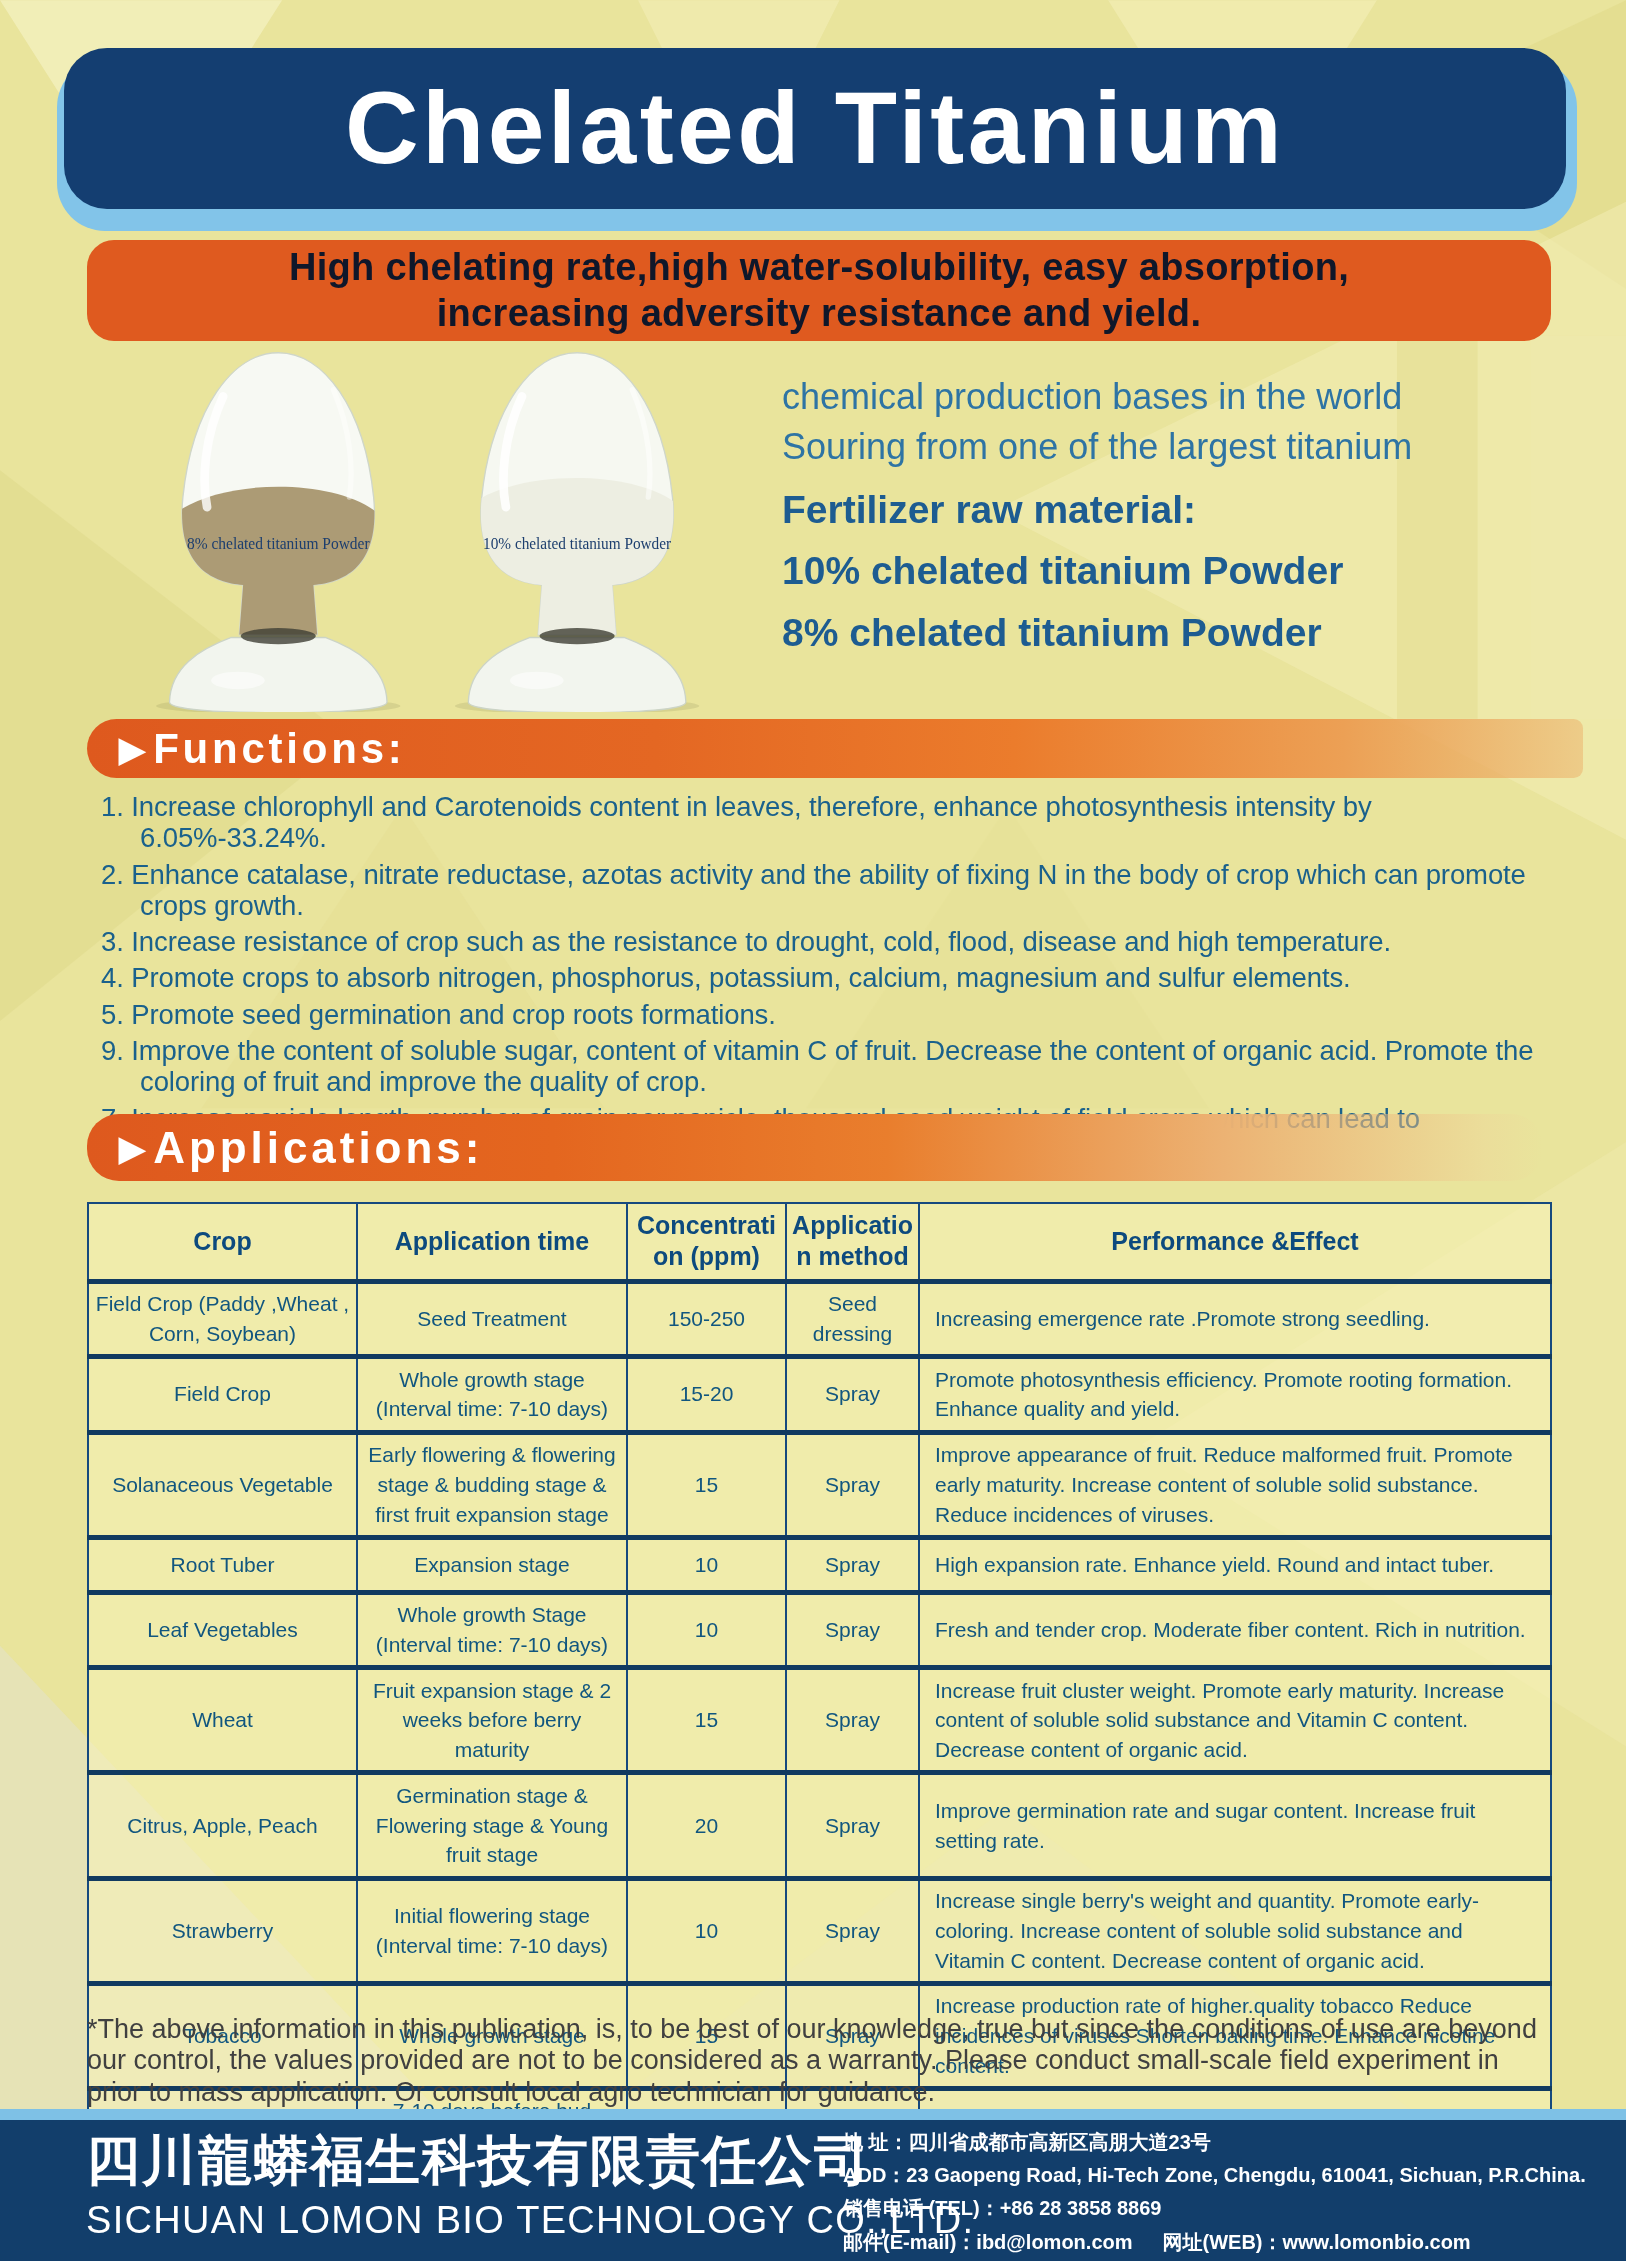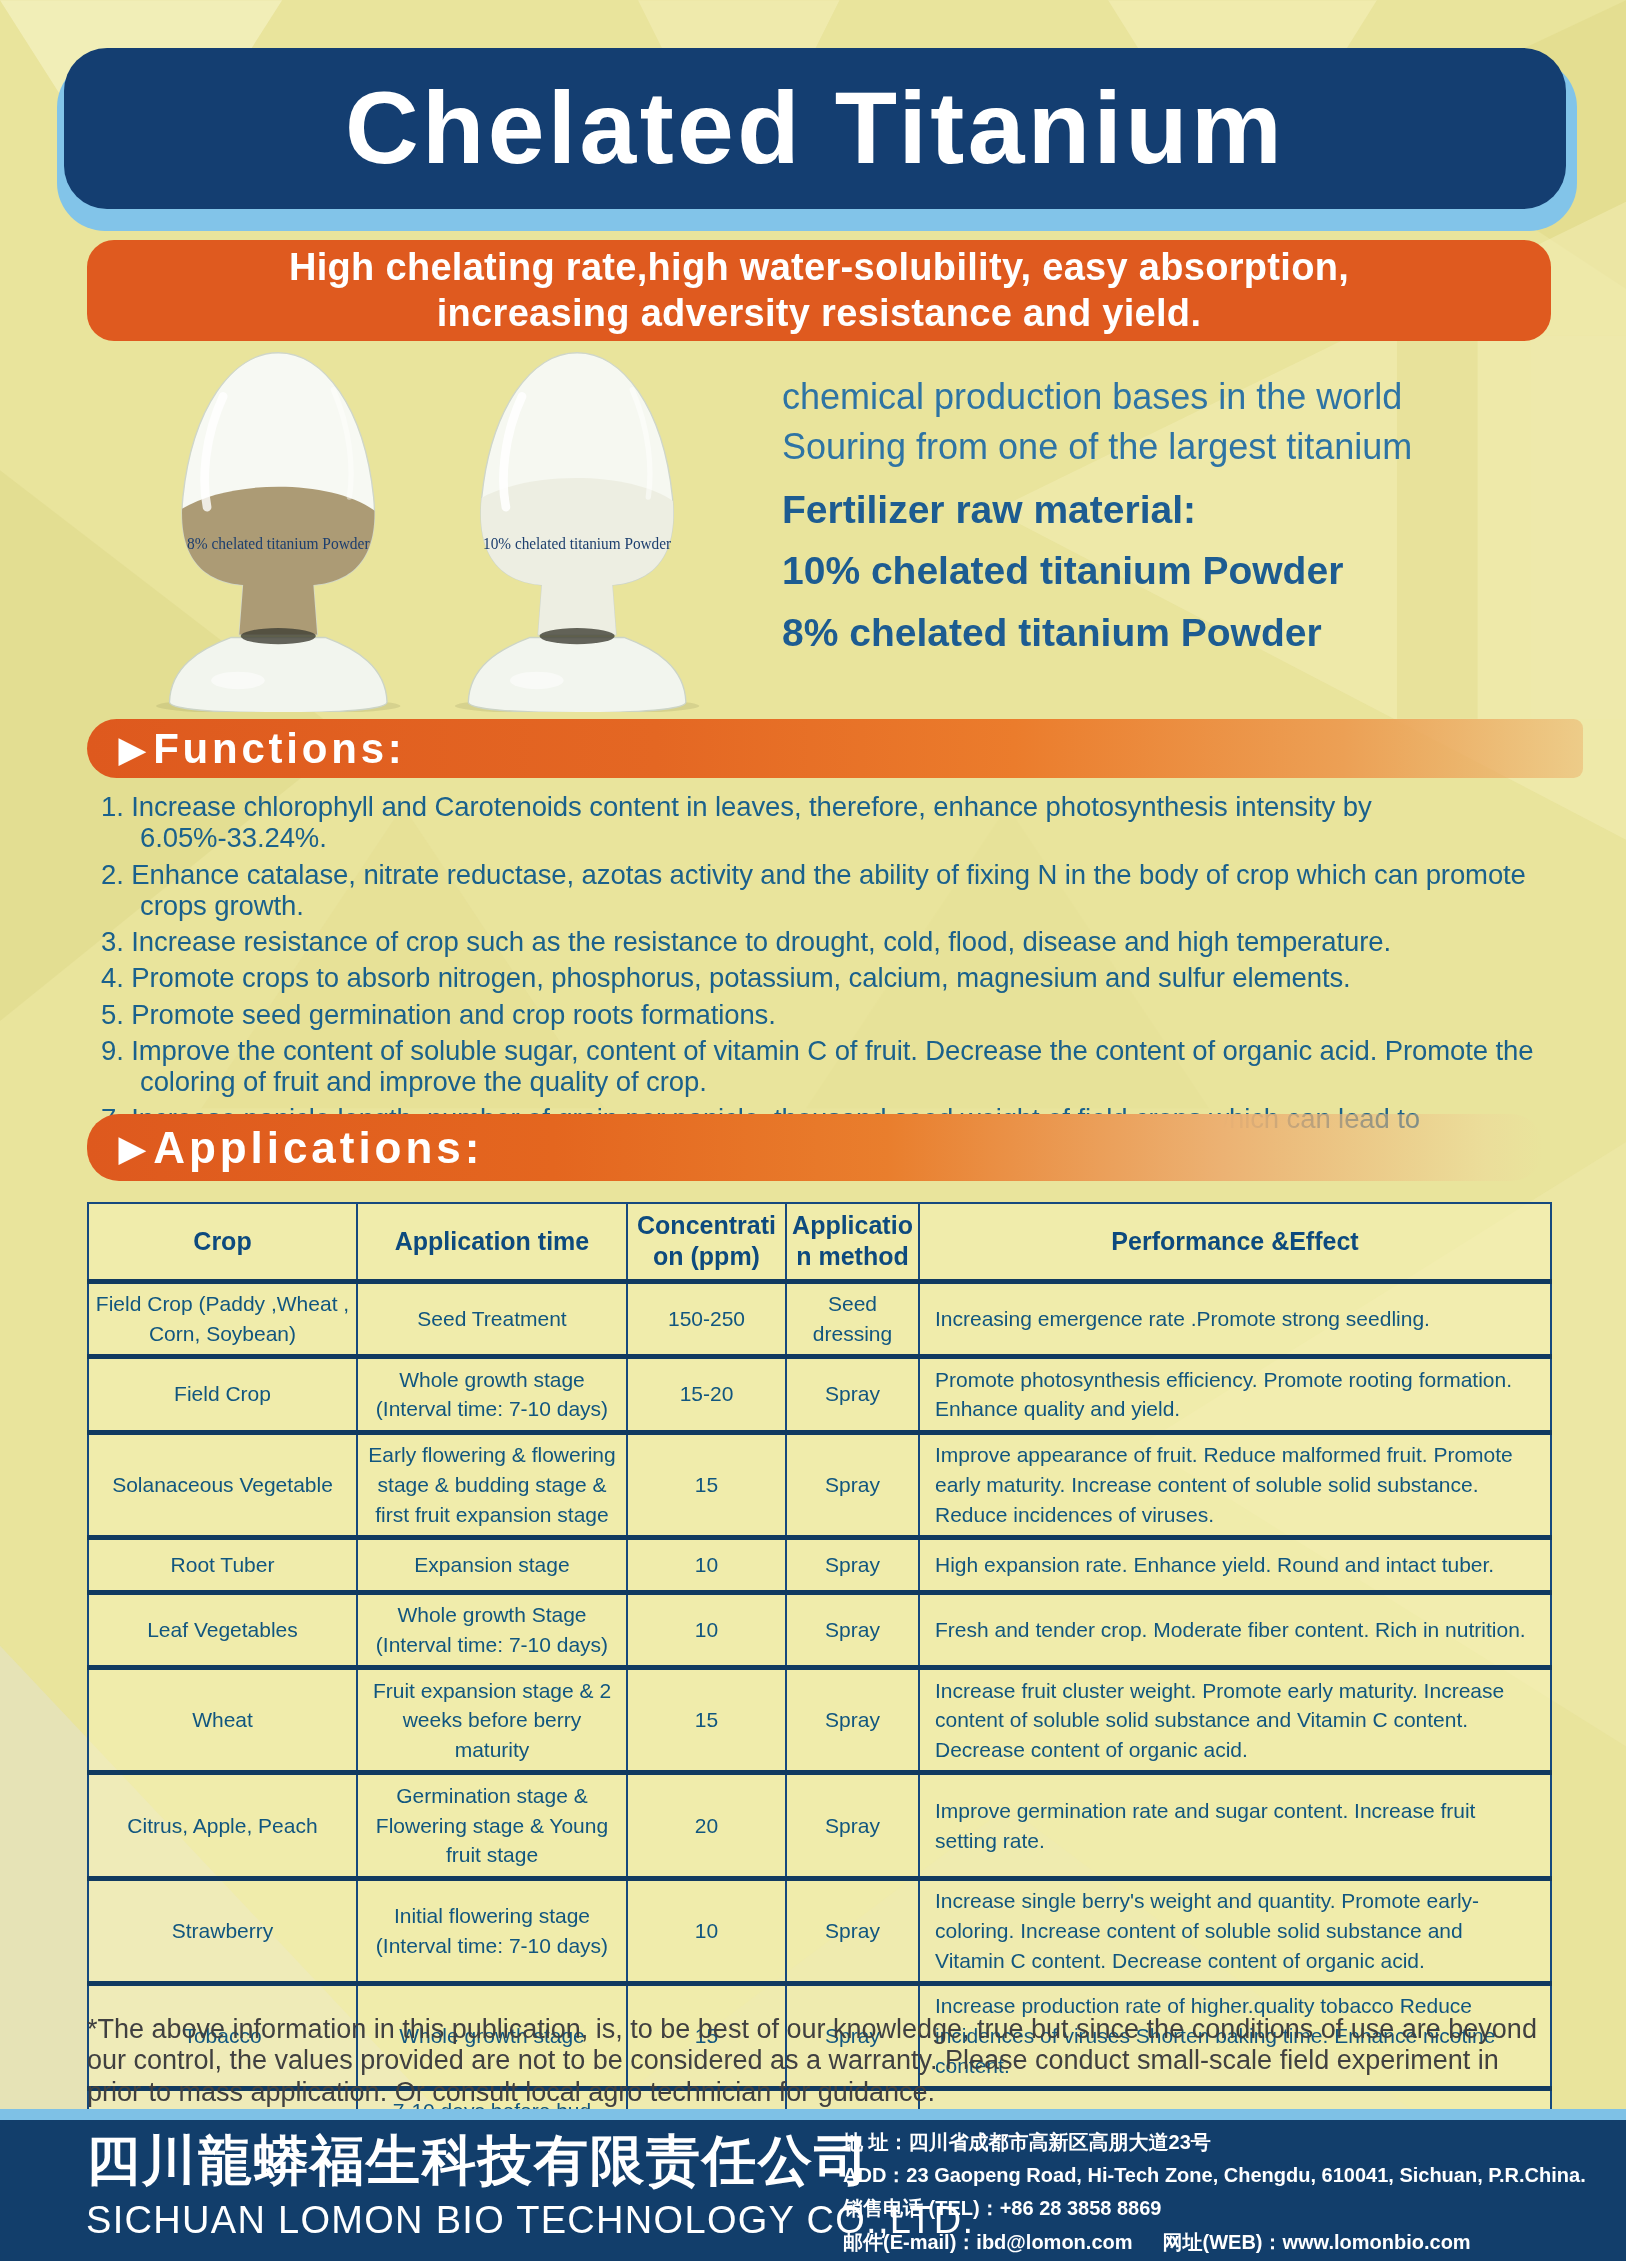--- a/index.html
+++ b/index.html
@@ -23,21 +23,21 @@
   }
   .title-box h1{
     margin:0;color:#fff;font-size:102px;font-weight:bold;letter-spacing:3.4px;
   }
 
   
   .tagline{
     position:absolute;left:87px;top:240px;width:1464px;height:101px;
     background:#DF5A1F;border-radius:27px;
     display:flex;flex-direction:column;align-items:center;justify-content:center;
-    color:#ffffff;font-weight:bold;font-size:38px;line-height:1.2;letter-spacing:0.3px;
+    color:#0f172a;font-weight:bold;font-size:38px;line-height:1.2;letter-spacing:0.3px;
   }
 
   
   .products{position:absolute;left:87px;top:346px;width:1464px;height:369px;}
   .bottles{position:absolute;left:50px;top:0;width:625px;height:366px;}
   .sourcing{
     position:absolute;left:695px;top:25.5px;width:773px;
     color:#2E74A4;font-size:36px;line-height:1.4;
   }
   .fert-heading{

